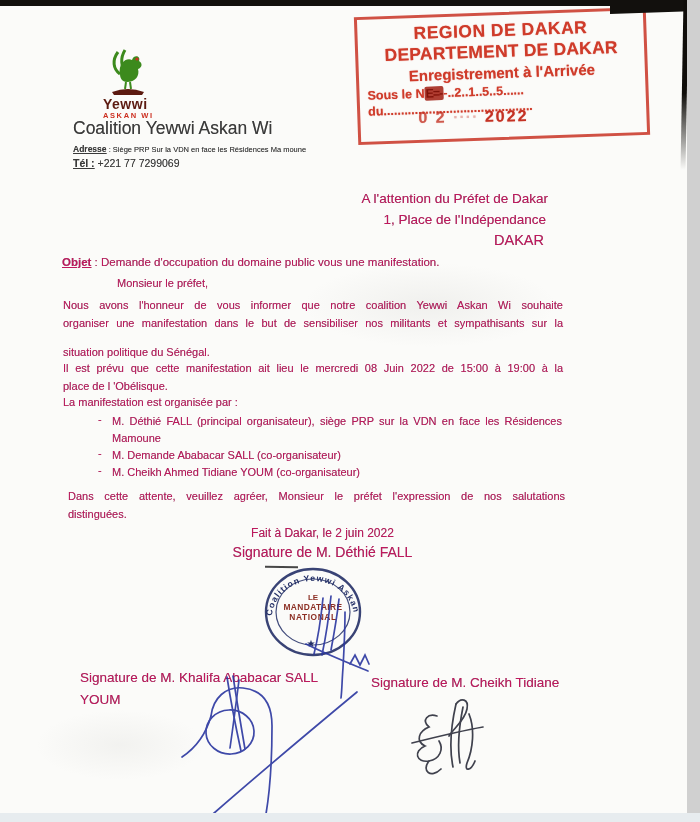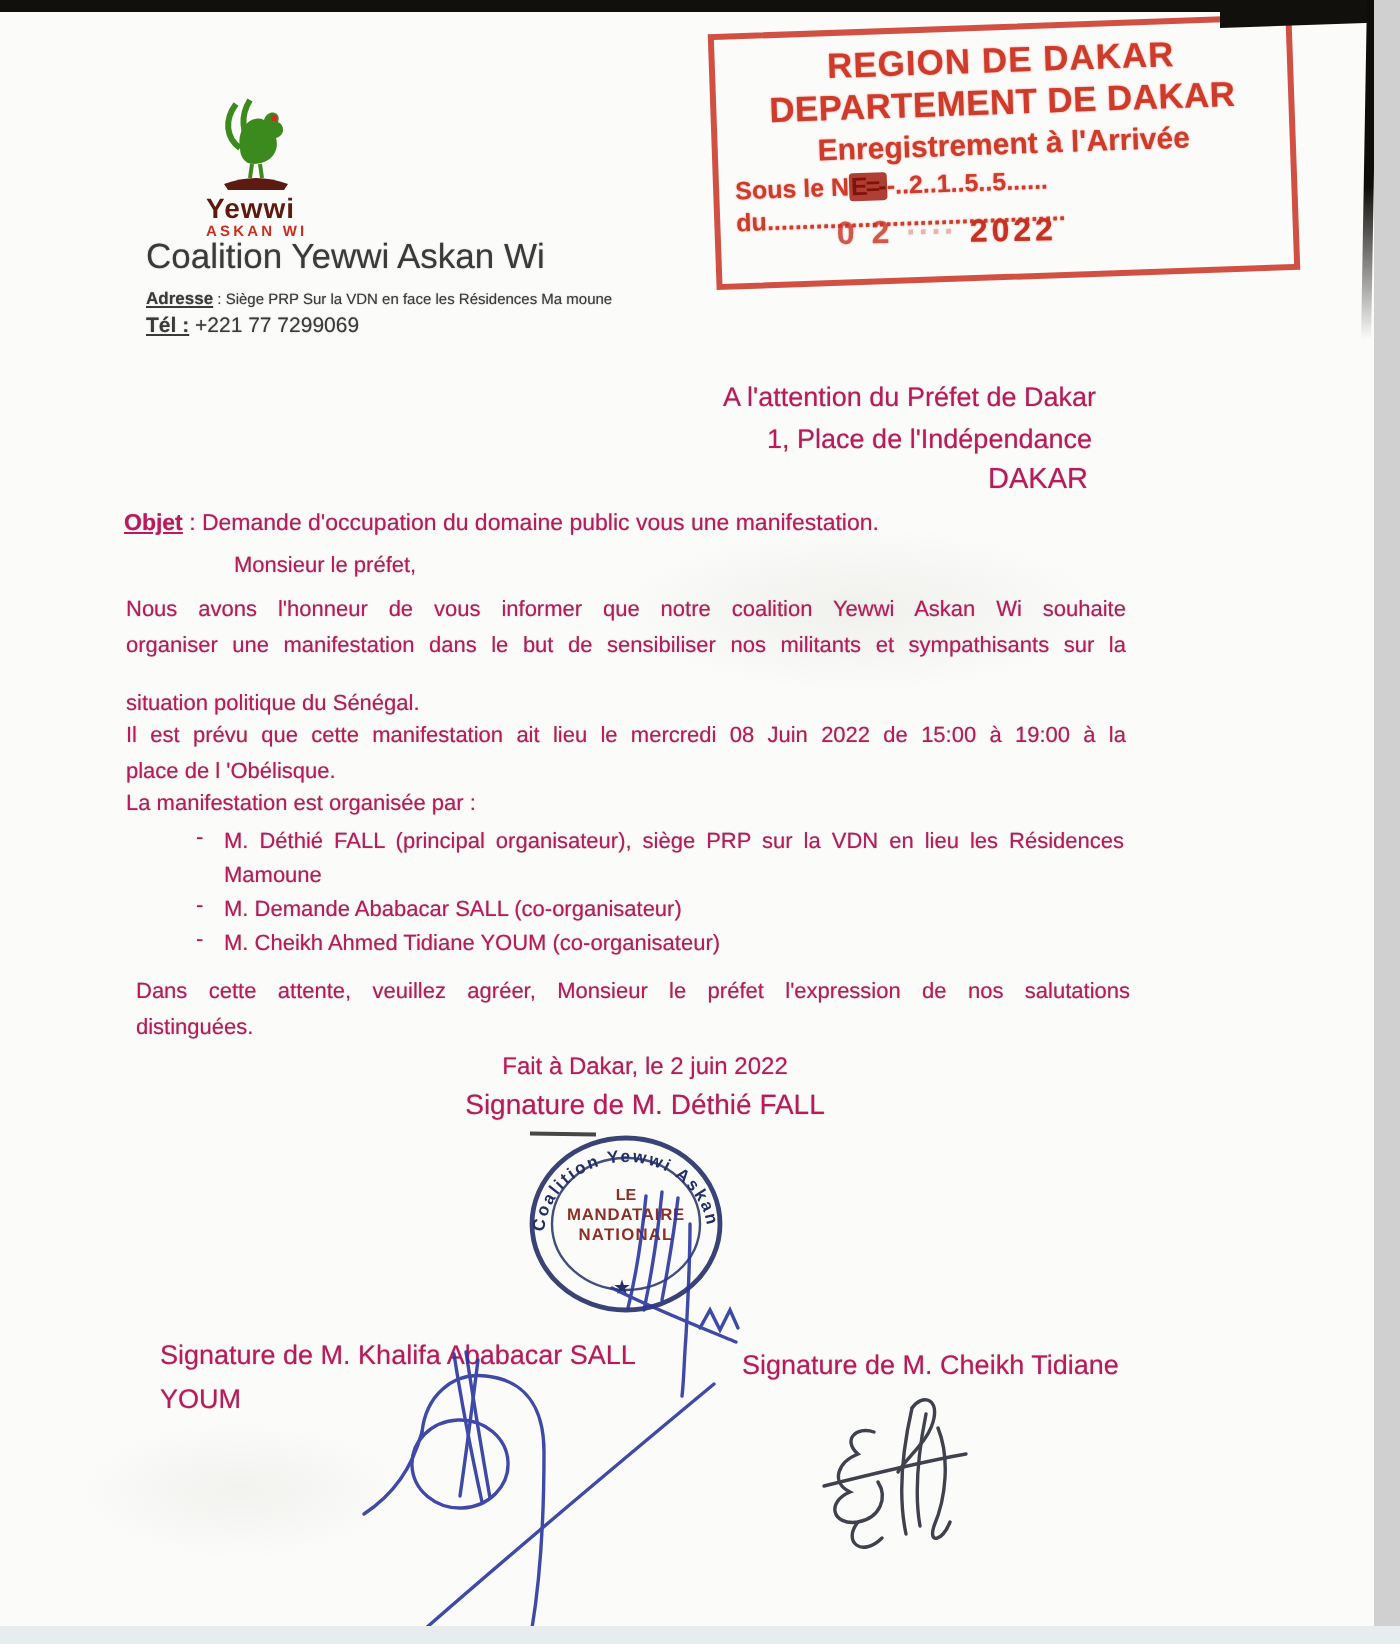--- a/index.html
+++ b/index.html
@@ -95,21 +95,21 @@
 
   <div class="abs doc bodyline jl" style="left:63px;top:297px;width:500px;">Nous avons l'honneur de vous informer que notre coalition Yewwi Askan Wi souhaite</div>
   <div class="abs doc bodyline jl" style="left:63px;top:315px;width:500px;">organiser une manifestation dans le but de sensibiliser nos militants et sympathisants sur la</div>
   <div class="abs doc bodyline" style="left:63px;top:332px;margin-top:12px;">situation politique du Sénégal.</div>
 
   <div class="abs doc bodyline jl" style="left:63px;top:360px;width:500px;">Il est prévu que cette manifestation ait lieu le mercredi 08  Juin 2022 de 15:00 à 19:00 à la</div>
   <div class="abs doc bodyline" style="left:63px;top:378px;">place de l 'Obélisque.</div>
 
   <div class="abs doc bodyline" style="left:63px;top:394px;">La manifestation est organisée par :</div>
   <div class="abs doc dash" style="left:98px;top:413px;">-</div>
-  <div class="abs doc bodyline jl" style="left:112px;top:413px;width:450px;">M. Déthié FALL (principal organisateur), siège PRP sur la VDN en lieu les Résidences</div>
+  <div class="abs doc bodyline jl" style="left:112px;top:413px;width:450px;">M. Déthié FALL (principal organisateur), siège PRP sur la VDN en face les Résidences</div>
   <div class="abs doc bodyline" style="left:112px;top:430px;">Mamoune</div>
   <div class="abs doc dash" style="left:98px;top:447px;">-</div>
   <div class="abs doc bodyline" style="left:112px;top:447px;">M. Demande Ababacar SALL (co-organisateur)</div>
   <div class="abs doc dash" style="left:98px;top:464px;">-</div>
   <div class="abs doc bodyline" style="left:112px;top:464px;">M. Cheikh Ahmed Tidiane YOUM (co-organisateur)</div>
 
   <div class="abs doc bodyline jl" style="left:68px;top:488px;width:497px;">Dans cette attente, veuillez agréer, Monsieur le préfet l'expression de nos salutations</div>
   <div class="abs doc bodyline" style="left:68px;top:506px;">distinguées.</div>
 
   <div class="abs doc center-block">

